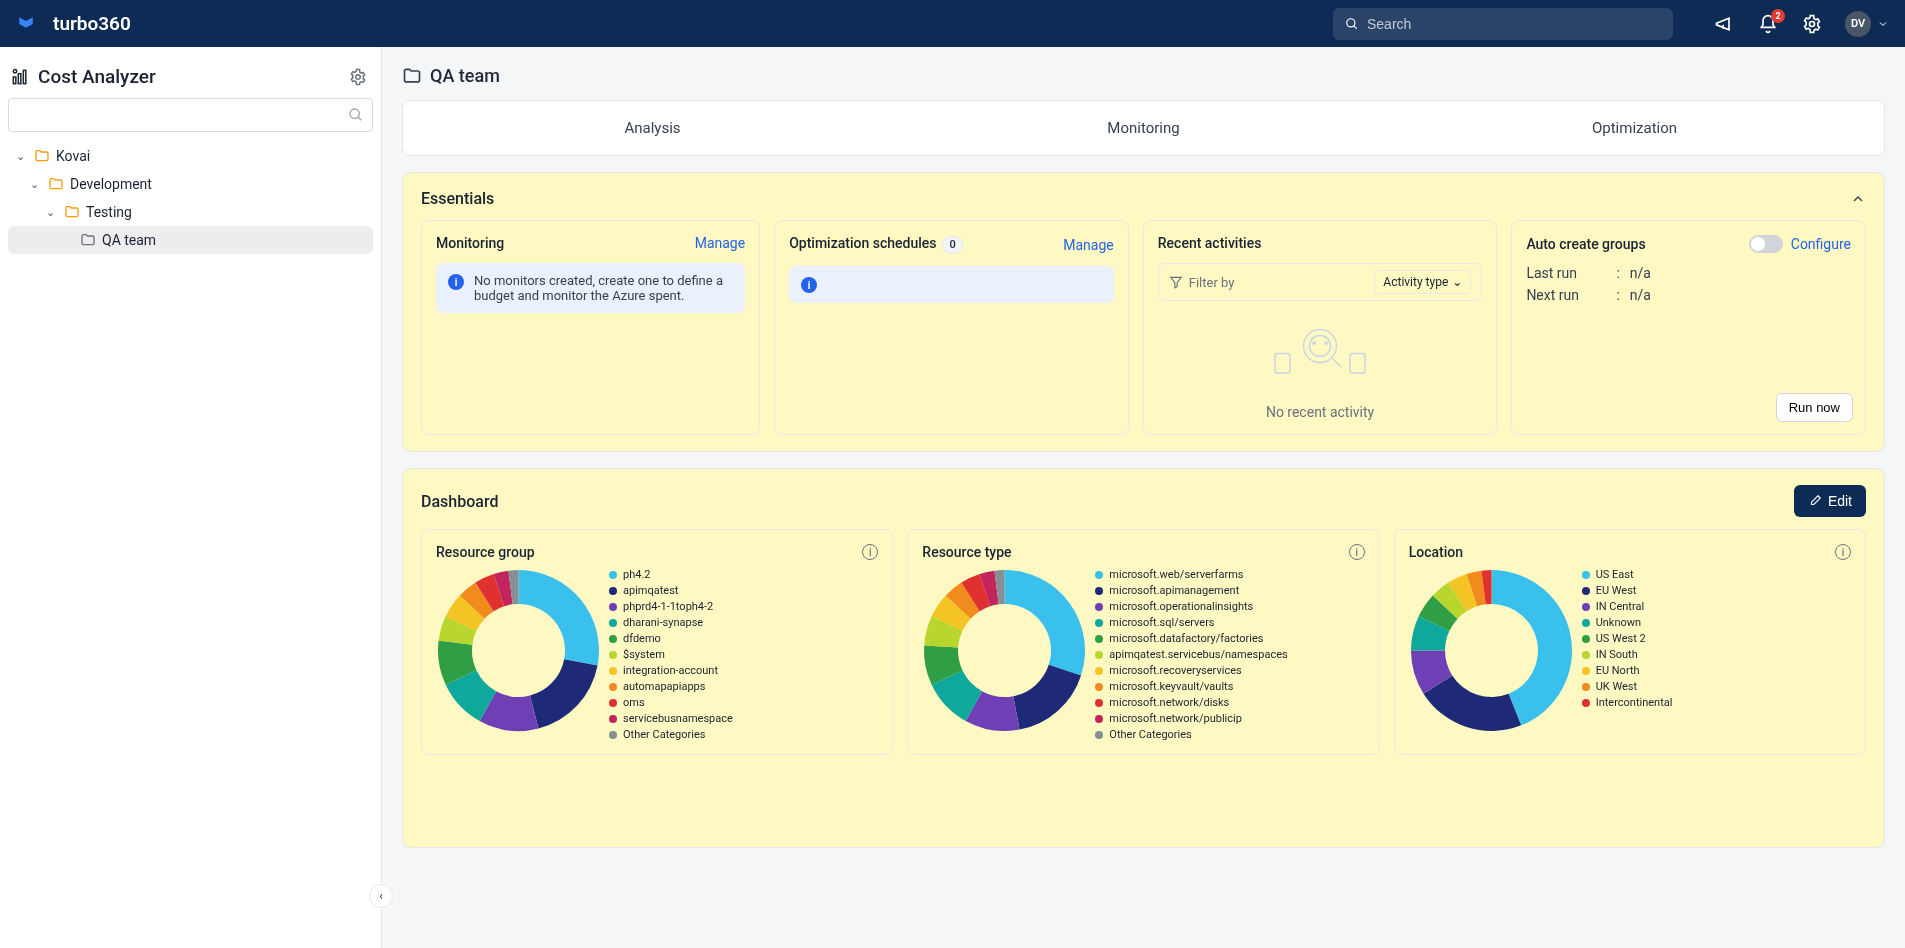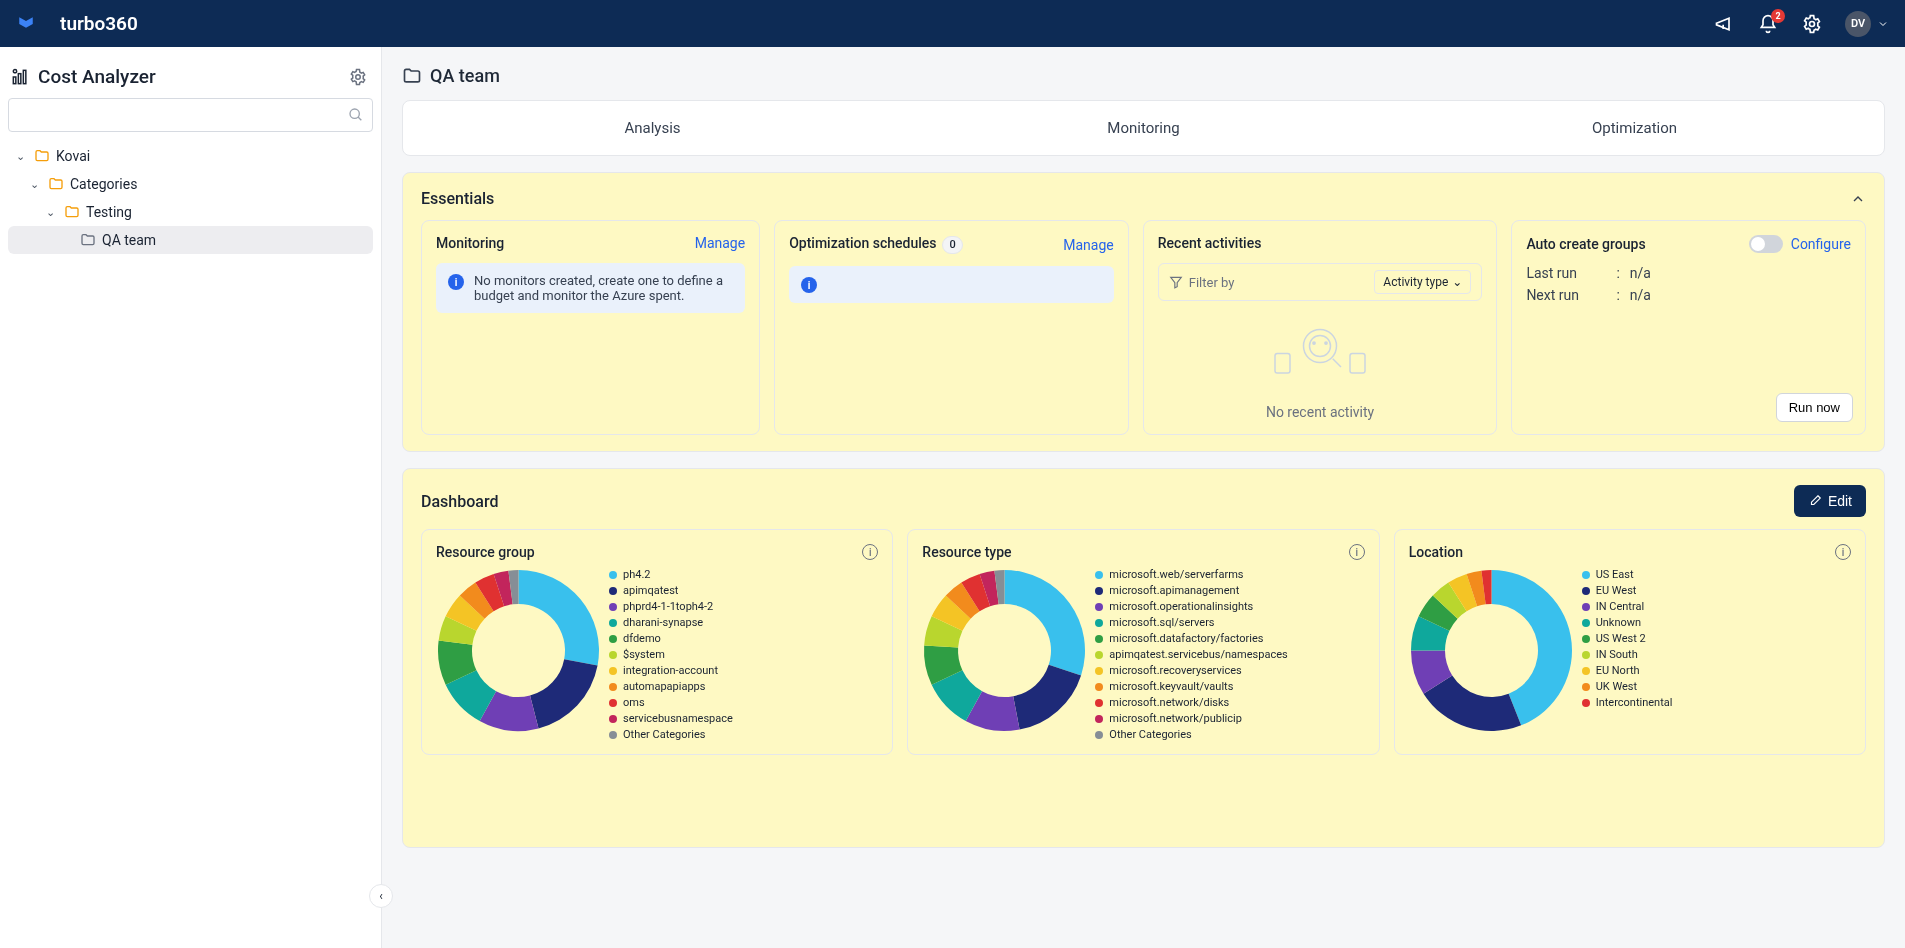--- a/index.html
+++ b/index.html
@@ -12,21 +12,21 @@
   overflow: hidden;
 }
 .topbar {
   height: 47px;
   background: #0d2b55;
   display: flex;
   align-items: center;
   padding: 0 16px;
   color: #fff;
 }
-.logo-wrap { display: flex; align-items: center; gap: 24px; font-size: 19px; font-weight: 600; flex: 1; }
+.logo-wrap { display: flex; align-items: center; gap: 17px; font-size: 19px; font-weight: 600; flex: 1; }
 .logo-mark { width: 20px; height: 20px; display:flex; align-items:center; justify-content:center;}
 .search-box {
   background: rgba(255,255,255,0.12);
   border-radius: 6px;
   height: 32px;
   width: 340px;
   display: flex;
   align-items: center;
   padding: 0 12px;
   color: #fff;
@@ -143,20 +143,29 @@
 
 <div class="topbar">
   <div class="logo-wrap">
     <span class="logo-mark">
       <svg width="18" height="18" viewBox="0 0 24 24" fill="none">
           <path d="M3 3 L12 8 L21 3 L21 12 L12 17 L3 12 Z" fill="#3b82f6"></path>
         </svg>
     </span>
     <span>turbo360</span>
   </div>
+  <div class="search-box">
+    <span>
+      <svg width="14" height="14" viewBox="0 0 24 24" fill="none" stroke="white" stroke-width="2">
+          <circle cx="10" cy="10" r="7"></circle>
+          <line x1="20" y1="20" x2="15" y2="15"></line>
+        </svg>
+    </span>
+    <input placeholder="Search" style="">
+  </div>
   <div class="topbar-icons">
     <div class="top-icon">
       <svg width="20" height="20" viewBox="0 0 24 24" fill="none" stroke="white" stroke-width="2">
           <path d="M3 11l15-6v14L3 13v-2z"></path>
           <path d="M11 13v5"></path>
         </svg>
     </div>
     <div class="top-icon">
       <svg width="20" height="20" viewBox="0 0 24 24" fill="none" stroke="white" stroke-width="2">
           <path d="M6 8a6 6 0 1 1 12 0v5l2 3H4l2-3V8z"></path>
@@ -224,21 +233,21 @@
         </span>
         <span>Kovai</span>
       </div>
       <div class="tree-item tree-indent1">
         <span class="chev">⌄</span>
         <span class="folder-icon">
           <svg width="16" height="16" viewBox="0 0 24 24" fill="none" stroke="#f59e0b" stroke-width="2">
               <path d="M3 6a2 2 0 0 1 2-2h4l2 2h8a2 2 0 0 1 2 2v9a2 2 0 0 1-2 2H5a2 2 0 0 1-2-2V6z"></path>
             </svg>
         </span>
-        <span>Categories</span>
+        <span>Development</span>
       </div>
       <div class="tree-item tree-indent2">
         <span class="chev">⌄</span>
         <span class="folder-icon">
           <svg width="16" height="16" viewBox="0 0 24 24" fill="none" stroke="#f59e0b" stroke-width="2">
               <path d="M3 6a2 2 0 0 1 2-2h4l2 2h8a2 2 0 0 1 2 2v9a2 2 0 0 1-2 2H5a2 2 0 0 1-2-2V6z"></path>
             </svg>
         </span>
         <span>Testing</span>
       </div>

